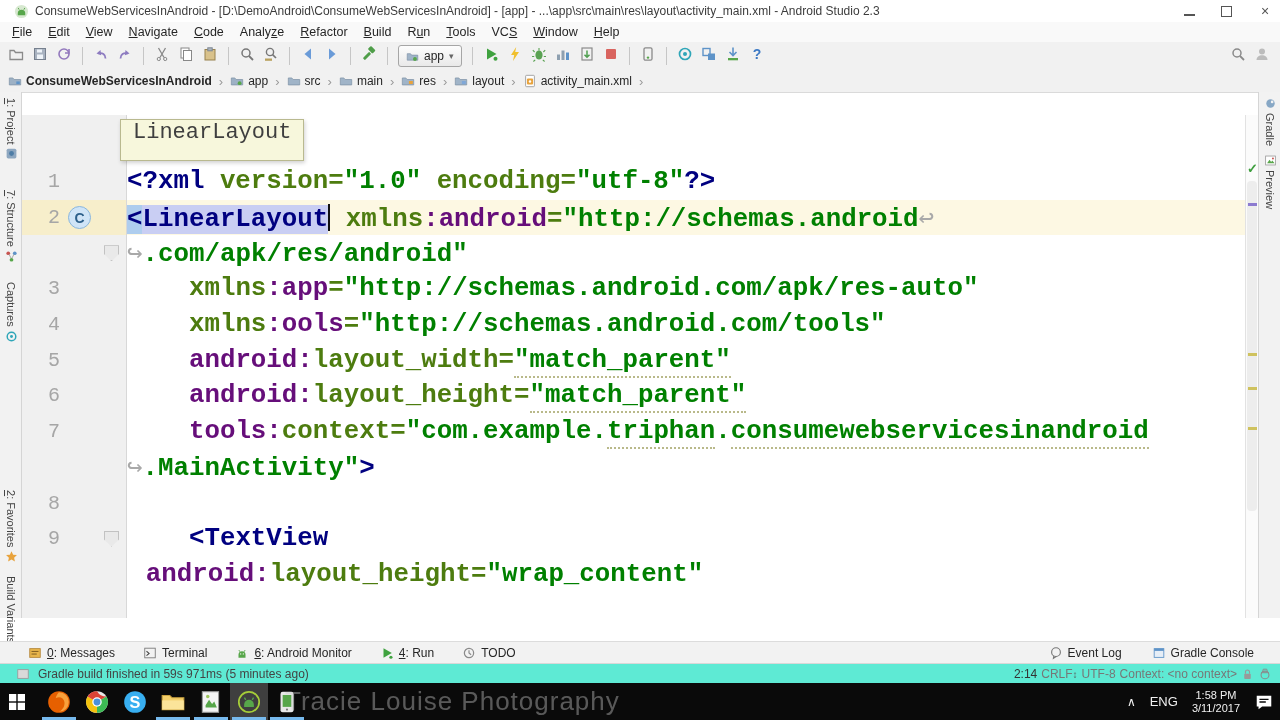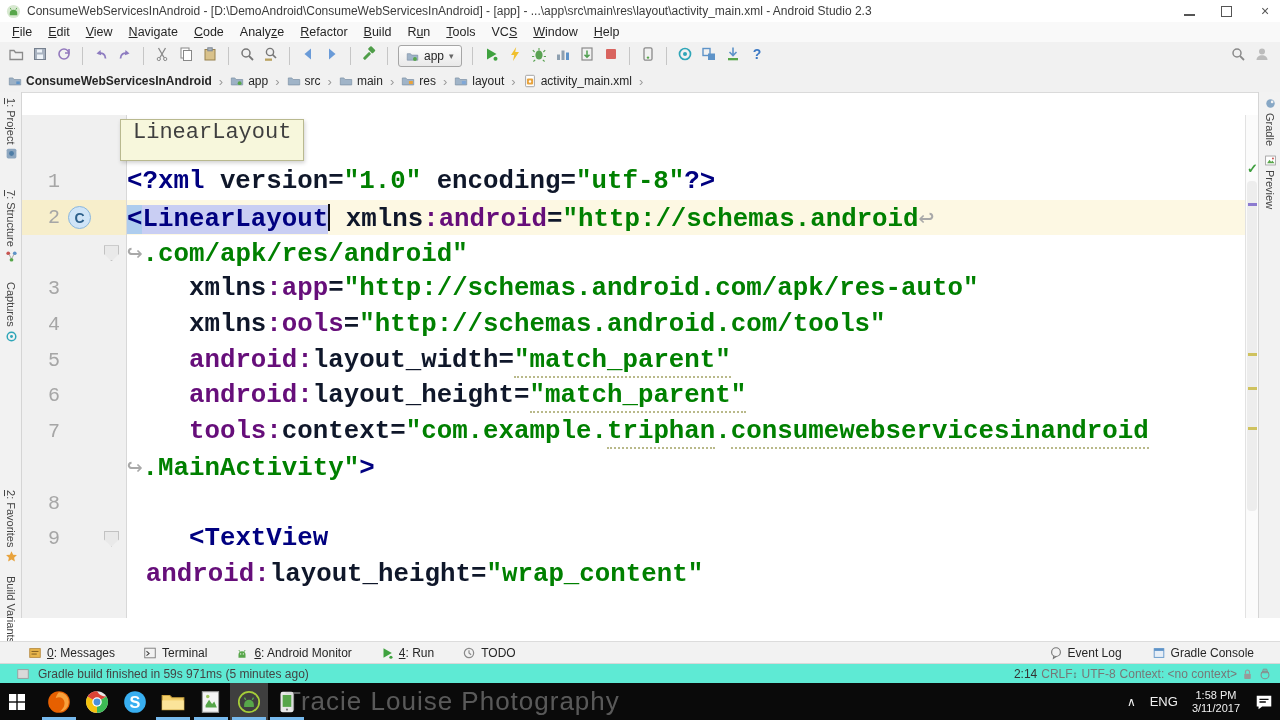--- a/index.html
+++ b/index.html
@@ -3,21 +3,21 @@
 <meta charset="utf-8">
 <style>
   html,body{margin:0;padding:0}
   body{width:1280px;height:720px;position:relative;overflow:hidden;background:#fff;
        font-family:"Liberation Sans",sans-serif;color:#262626;-webkit-font-smoothing:antialiased}
   .band{position:absolute;left:0;right:0}
   .icn{display:inline-flex;align-items:center;justify-content:center;flex:0 0 auto}
   .mn{text-decoration:underline}
 
   
-  .titlebar{top:0;height:22px;background:#fff;border-bottom:1px solid #e3e3e3;display:flex;align-items:center;padding:0 6px;font-size:12px;color:#3c3c3c}
+  .titlebar{top:0;height:22px;background:#fff;border-bottom:1px solid #e3e3e3;display:flex;align-items:center;padding:0 14px;font-size:12px;color:#3c3c3c}
   .titlebar .title{margin-left:6px;white-space:nowrap}
   .winbtns{position:absolute;right:8px;top:0;height:22px;display:flex;align-items:center;gap:26px}
   .wb{color:#555;cursor:default;width:14px;text-align:center;font-size:14px;line-height:14px}
   .wb-min{border-bottom:2px solid #555;width:11px;height:7px}
   .wb-restore{width:9px;height:9px;border:1px solid #555;position:relative;background:#fff}
   .wb-restore::before{content:"";position:absolute;top:-4px;left:3px;width:9px;height:9px;border:1px solid #555;background:#fff;z-index:-1}
 
   
   .menubar{top:22px;height:20px;background:#f9f9f9;border-bottom:1px solid #e0e0e0;display:flex;align-items:center;padding-left:4px;font-size:12.5px}
   .menu-item{padding:2px 8px;white-space:nowrap}
@@ -59,21 +59,21 @@
   .ed-row.current{background:#fdf8e3}
   .gut{width:105px;flex:0 0 105px;height:100%;display:flex;align-items:center;border-right:1px solid #d8d8d8;box-sizing:border-box;position:relative}
   .ed-row.current .gut{background:#f7eecb}
   .lnum{width:38px;text-align:right;font:20px "Liberation Mono",monospace;color:#a6a6a6}
   .icol{flex:1;display:flex;align-items:center}
   .gclass{margin-left:8px;width:21px;height:21px;border-radius:50%;background:#cfe4f7;border:1px solid #8ab6dc;
           color:#2c5f8a;font:bold 14px "Liberation Sans",sans-serif;display:flex;align-items:center;justify-content:center}
   .pin{position:absolute;left:82px;top:50%;margin-top:-8px;width:15px;height:16px;background:#e9e9e9;border:1px solid #c2c2c2;
        clip-path:polygon(0 0,100% 0,100% 55%,50% 100%,0 55%);box-sizing:border-box}
   .codeline{white-space:pre;font:bold 25.8px "Liberation Mono","DejaVu Sans Mono",monospace}
-  .c-t{color:#000080}.c-a{color:#0f172a}.c-n{color:#660e7a}.c-s{color:#008000}
+  .c-t{color:#000080}.c-a{color:#4d7c0f}.c-n{color:#660e7a}.c-s{color:#008000}
   .c-g{color:#a9a9a9;font-weight:normal}.c-p{color:#222}
   .bg-sel{background:#c9cef3}.bg-brace{background:#aecdee}
   .sp{border-bottom:2px dotted #b9b98a;padding-bottom:1px}
   .caret{display:inline-block;width:2px;height:27px;background:#111;vertical-align:-5px}
   .popup{position:absolute;left:120px;top:119px;height:40px;line-height:40px;padding:0 12px;background:#f7f7dc;
          border:1px solid #b9b98f;box-shadow:1px 2px 4px rgba(0,0,0,.18);font:22px "Liberation Mono",monospace;color:#3f3f3f;z-index:9}
 
   
   .scrollcol{position:absolute;right:22px;top:115px;bottom:102px;width:13px;background:#fbfbfb;border-left:1px solid #e2e2e2;box-sizing:border-box}
   .sc-check{position:absolute;top:46px;left:0;width:13px;text-align:center;color:#3e9e3e;font-weight:bold;font-size:13px}

